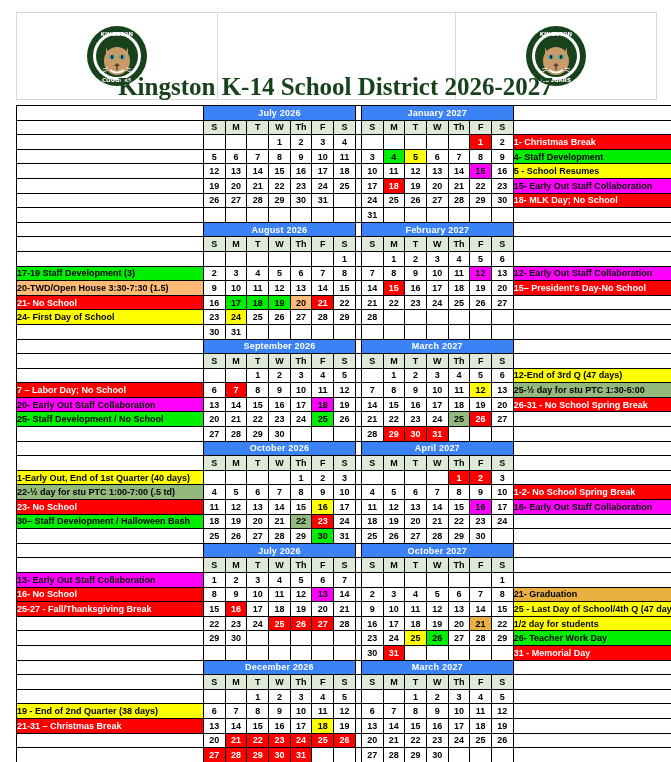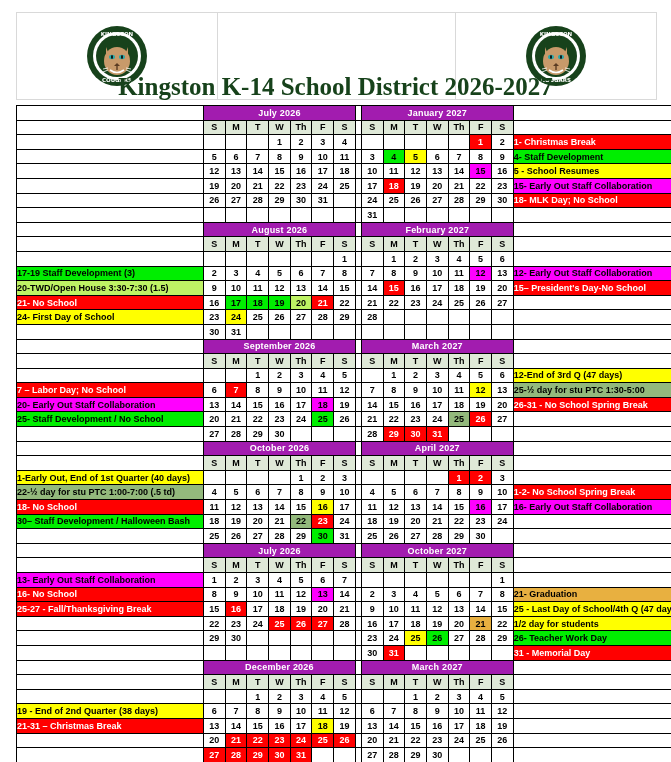--- a/index.html
+++ b/index.html
@@ -48,21 +48,21 @@
     vertical-align:middle;
   }
 
   
   col.note{width:187px;}
   col.day{width:21.7px;}
   col.gap{width:6px;}
 
   
   .mtitle{
-    background:#a21caf;color:#ffffff;font-weight:bold;font-size:9.5px;
+    background:#3b82f6;color:#ffffff;font-weight:bold;font-size:9.5px;
     text-align:center;letter-spacing:0.2px;
   }
   
   .dow{
     background:#dfe9d8;color:#000;font-weight:bold;font-size:9px;
     text-align:center;
   }
   .daycell{
     text-align:center;font-weight:bold;font-size:9px;color:#000;background:#fff;
   }
@@ -74,21 +74,21 @@
     padding-left:2px;white-space:nowrap;overflow:hidden;
     text-align:left;
   }
   .notecell.empty{background:#fff;}
 
   
   .c-red    {background:#ff0000;color:#ffffff;}
   .c-green  {background:#00ee00;color:#000000;}
   .c-yellow {background:#ffff00;color:#000000;}
   .c-magenta{background:#ff00ff;color:#000000;}
-  .c-orange {background:#bef264;color:#000000;}
+  .c-orange {background:#fdba74;color:#000000;}
   .c-gold   {background:#e8b040;color:#000000;}
   .c-sage   {background:#93b97c;color:#000000;}
 
   .daycell.c-red{color:#ffffff;}
   .notecell.c-red{color:#ffffff;}
 </style>
 </head>
 <body>
 
 <div class="page">
@@ -627,21 +627,21 @@
           <td class="daycell">4</td>
           <td class="daycell">5</td>
           <td class="daycell">6</td>
           <td class="daycell">7</td>
           <td class="daycell">8</td>
           <td class="daycell">9</td>
           <td class="daycell">10</td>
           <td class="notecell c-red">1-2- No School Spring Break</td>
         </tr>
         <tr>
-          <td class="notecell c-red">18- No School</td>
+          <td class="notecell c-red">23- No School</td>
           <td class="daycell">11</td>
           <td class="daycell">12</td>
           <td class="daycell">13</td>
           <td class="daycell">14</td>
           <td class="daycell">15</td>
           <td class="daycell c-yellow">16</td>
           <td class="daycell">17</td>
           <td class="gapcell"></td>
           <td class="daycell">11</td>
           <td class="daycell">12</td>

